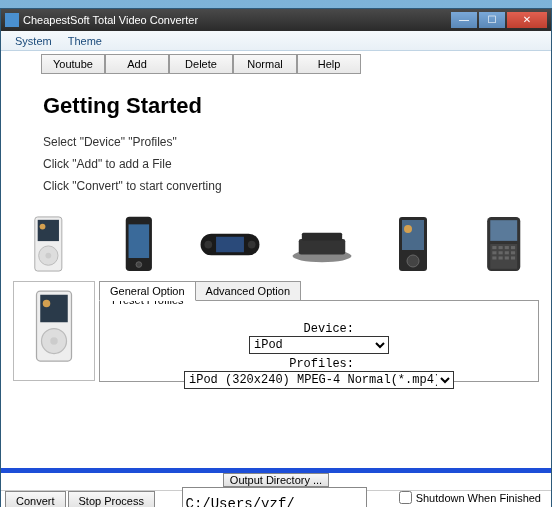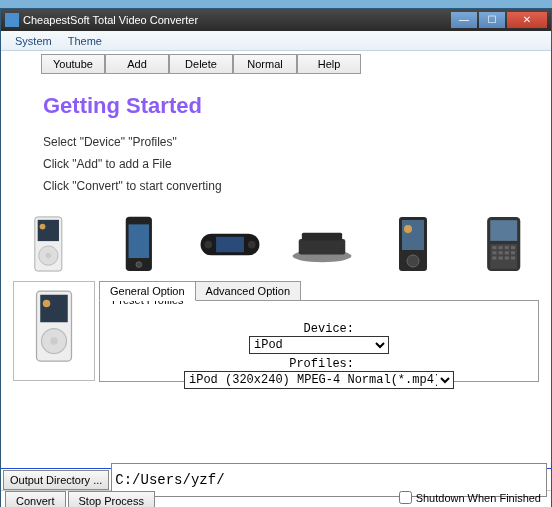--- a/index.html
+++ b/index.html
@@ -12,38 +12,38 @@
 .win-btn { width: 26px; height: 16px; border: none; font-size: 10px; color: #fff; cursor: pointer; text-align: center; line-height: 14px; }
 .win-min { background: linear-gradient(to bottom, #7aa8d8, #5a88b8); }
 .win-max { background: linear-gradient(to bottom, #7aa8d8, #5a88b8); }
 .win-close { background: linear-gradient(to bottom, #e06050, #c04030); width: 40px; }
 .menubar { height: 20px; background: linear-gradient(to bottom, #f5f9fc, #e8f0f6); display: flex; align-items: center; padding: 0 6px; border-bottom: 1px solid #c0d4e4; }
 .menu-item { padding: 2px 8px; color: #1a4a7a; cursor: pointer; }
 .toolbar { height: 26px; background: #fff; display: flex; align-items: center; padding: 2px 0 2px 40px; gap: 0; }
 .tool-btn { width: 64px; height: 20px; background: linear-gradient(to bottom, #f8f8f8, #e8e8e8); border: 1px solid #999; font-size: 11px; cursor: pointer; }
 .content { background: #fff; padding: 8px 12px 0 12px; height: calc(100% - 22px - 20px - 26px - 46px); overflow: hidden; }
 .hero { padding: 8px 0 0 30px; }
-.hero h1 { font-size: 22px; font-weight: bold; color: #8b5cf6; font-family: Arial; margin-bottom: 16px; }
+.hero h1 { font-size: 22px; font-weight: bold; color: #000000; font-family: Arial; margin-bottom: 16px; }
 .hero p { font-size: 12px; color: #333; margin: 8px 0; }
 .devices { display: flex; justify-content: space-between; padding: 14px 4px 6px 4px; }
 .device { width: 62px; height: 58px; display: flex; align-items: center; justify-content: center; }
 .device svg { max-width: 100%; max-height: 100%; }
 .lower { display: flex; gap: 4px; margin-top: 2px; }
 .left-thumb { width: 82px; height: 100px; border: 1px solid #bbb; background: #fff; display: flex; align-items: flex-start; justify-content: center; padding-top: 6px; }
 .right-panel { flex: 1; }
 .tabs { display: flex; }
 .tab { padding: 3px 10px; border: 1px solid #999; background: #f0f0f0; font-size: 11px; cursor: pointer; margin-right: -1px; }
 .tab.active { background: #fff; border-bottom: 1px solid #fff; position: relative; z-index: 1; }
 .preset-group { border: 1px solid #999; margin-top: -1px; padding: 18px 10px 12px 10px; height: 82px; position: relative; }
 .preset-group legend { position: absolute; top: -7px; left: 8px; background: #fff; padding: 0 4px; font-size: 11px; }
 .form-row { display: flex; align-items: center; margin: 3px 0; justify-content: flex-start; flex-direction: column; }
 .form-label { width: 72px; text-align: right; font-family: 'Courier New', monospace; font-size: 12px; margin-right: 2px; }
 .form-select { font-family: 'Courier New', monospace; font-size: 12px; border: 1px solid #333; background: #fff; height: 18px; }
 .bottom-section { height: 46px; background: #fff; }
-.outdir-row { display: flex; align-items: center; height: 22px; border-top: 1px solid #1d4ed8; }
+.outdir-row { display: flex; align-items: center; height: 22px; border-top: 5px solid #1d4ed8; flex-direction: column; }
 .outdir-btn { height: 20px; padding: 0 6px; background: linear-gradient(to bottom, #f8f8f8, #e0e0e0); border: 1px solid #888; font-size: 11px; margin: 0 2px; cursor: pointer; }
 .outdir-input { flex: 1; height: 18px; border: 1px solid #888; font-family: 'Courier New', monospace; font-size: 14px; padding: 16px 3px; margin-right: 4px; }
 .action-row { display: flex; align-items: flex-start; height: 24px; border-top: 1px solid #ccc; padding: 0 4px; }
 .action-btn { height: 20px; padding: 0 10px; background: linear-gradient(to bottom, #f8f8f8, #e0e0e0); border: 1px solid #888; font-size: 11px; margin-right: 2px; cursor: pointer; }
 .shutdown { margin-left: auto; display: flex; align-items: center; gap: 4px; font-size: 11px; margin-right: 6px; }
 </style>
 </head>
 <body>
 
 <div class="window">

